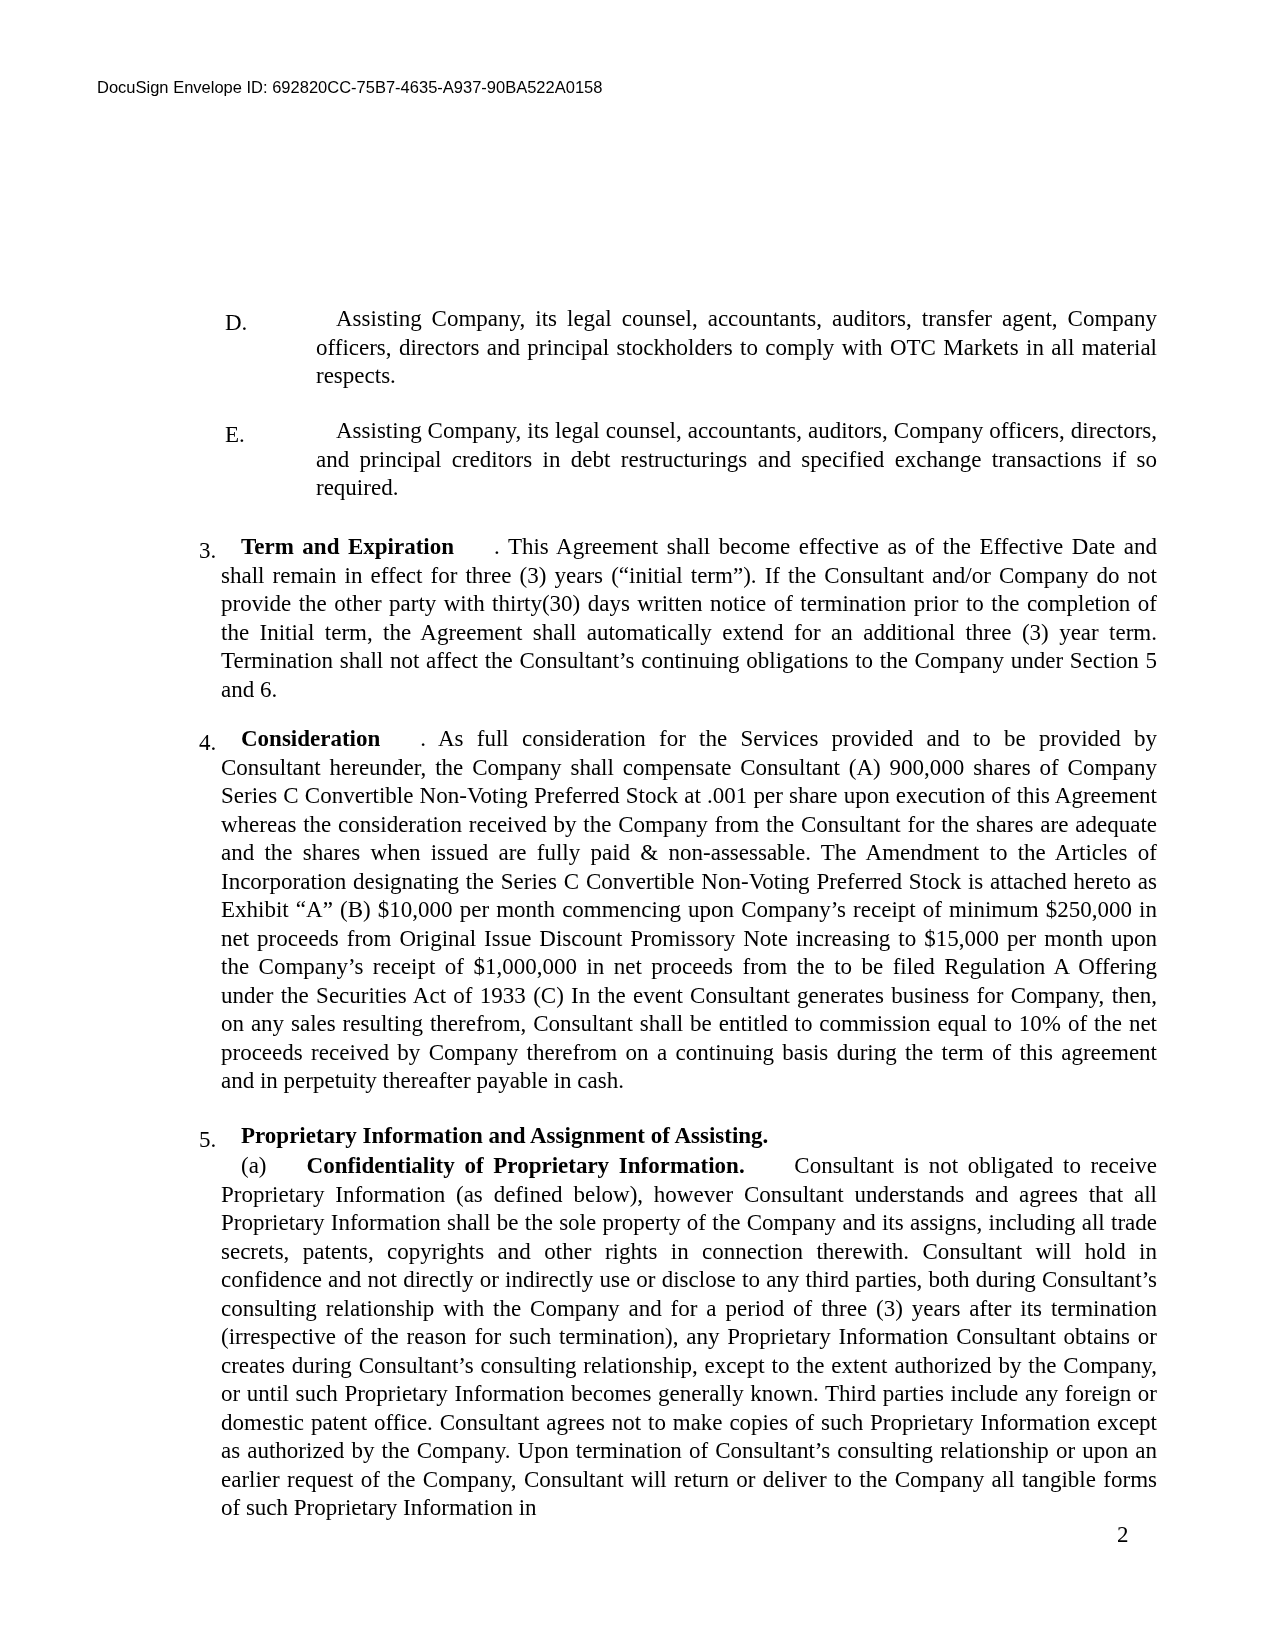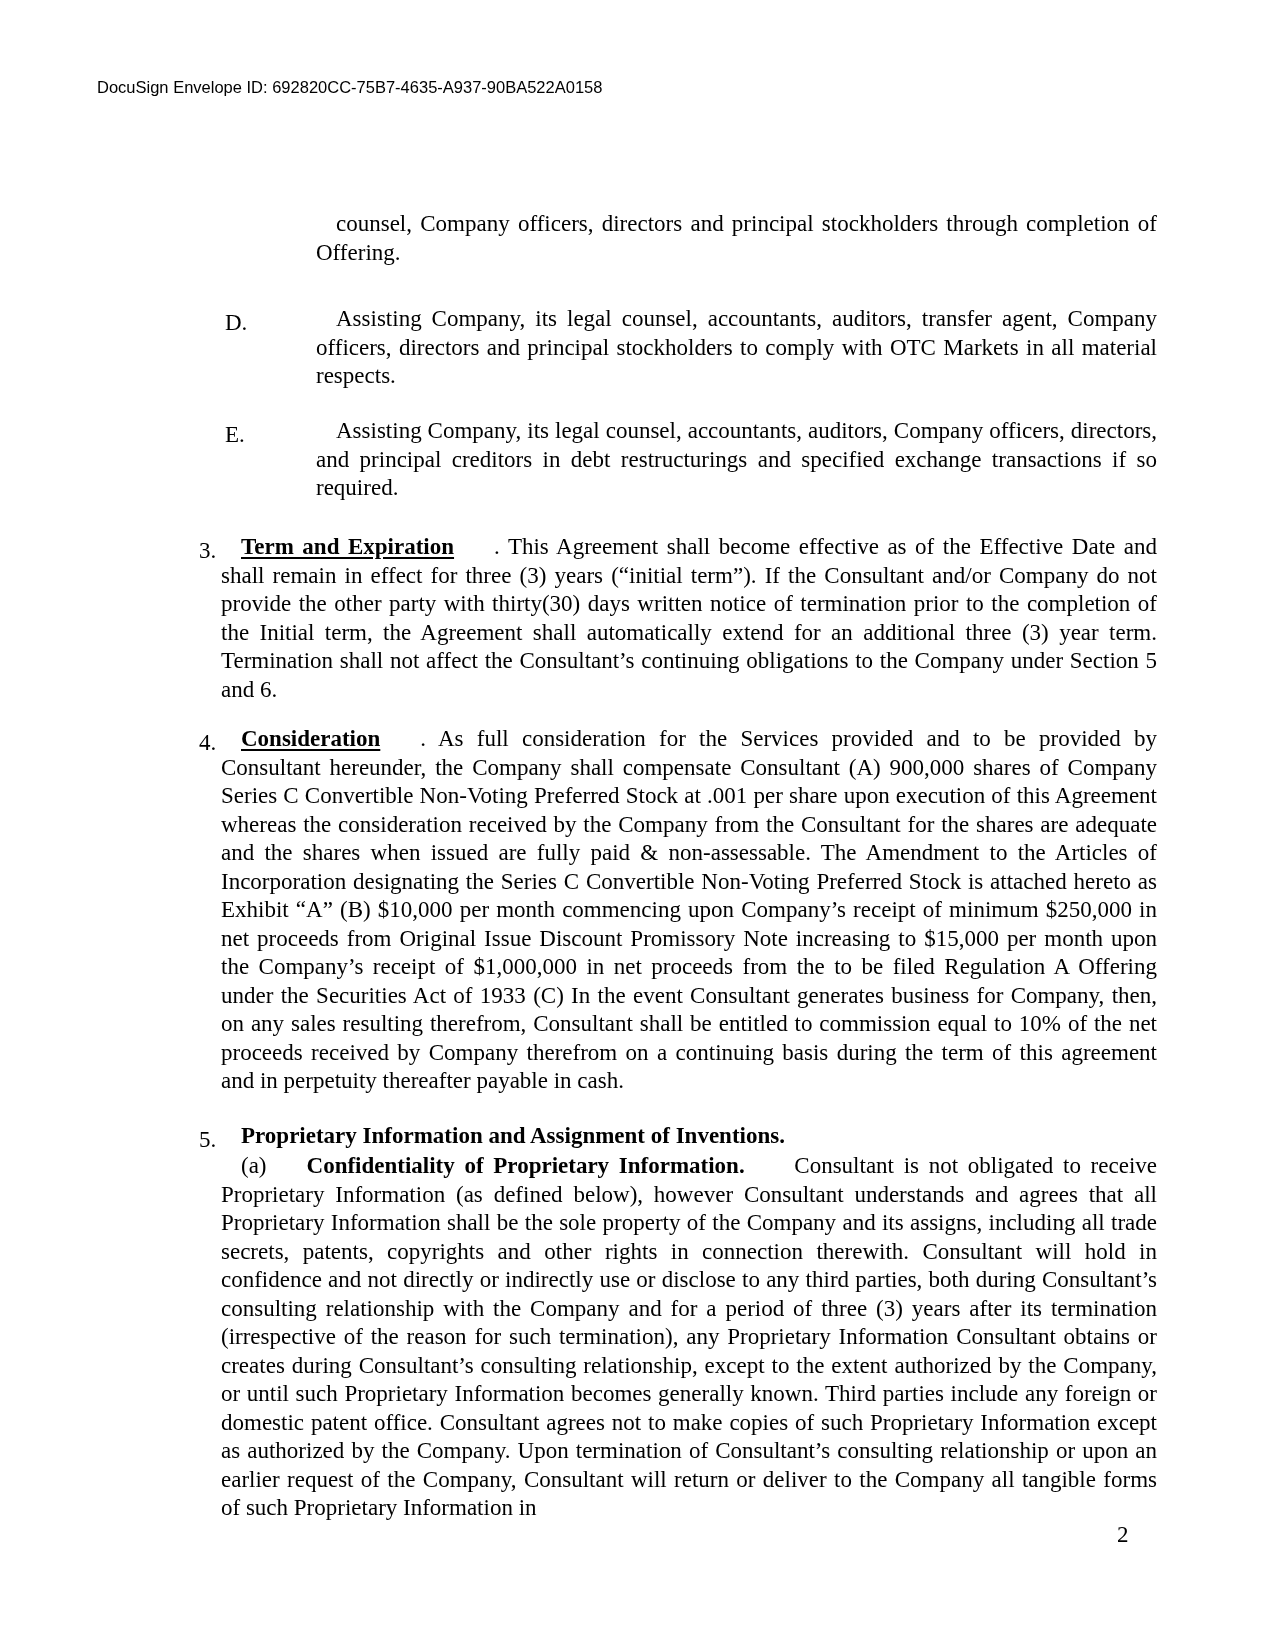--- a/index.html
+++ b/index.html
@@ -33,44 +33,40 @@
   .section-body { left: 157px; width: 968px; }
   .marker {
     position: absolute;
     top: 0;
     text-align: left;
   }
   .letter-marker { left: -95px; }
   .num-marker { left: -26px; }
   .sec-title {
     font-weight: bold;
-    text-decoration: underline;
     text-decoration-thickness: 2px;
     text-underline-offset: 3px;
   }
   .sec-title-plain { font-weight: bold; }
   .sub-marker { font-weight: normal; }
   .page-number {
     position: absolute;
     left: 1053px;
     top: 1458px;
     font-size: 23px;
     font-family: "Liberation Serif", "DejaVu Serif", serif;
   }
 </style>
 </head>
 <body>
 
 <div class="page">
 
   <div class="docusign-header">DocuSign Envelope ID: 692820CC-75B7-4635-A937-90BA522A0158</div>
 
-  <div class="para indent-body" style="top:146px;">
-    <span>counsel, Company officers, directors and principal stockholders through completion of Offering.</span>
-  </div>
 
   <div class="para indent-body" style="top:241px;">
     <span class="marker letter-marker">D.</span>
     <span>Assisting Company, its legal counsel, accountants, auditors, transfer agent, Company officers, directors and principal stockholders to comply with OTC Markets in all material respects.</span>
   </div>
 
   <div class="para indent-body" style="top:353px;">
     <span class="marker letter-marker">E.</span>
     <span>Assisting Company, its legal counsel, accountants, auditors, Company officers, directors, and principal creditors in debt restructurings and specified exchange transactions if so required.</span>
   </div>
@@ -80,21 +76,21 @@
     <span class="sec-title">Term and Expiration</span><span>. This Agreement shall become effective as of the Effective Date and shall remain in effect for three (3) years (“initial term”). If the Consultant and/or Company do not provide the other party with thirty(30) days written notice of termination prior to the completion of the Initial term, the Agreement shall automatically extend for an additional three (3) year term. Termination shall not affect the Consultant’s continuing obligations to the Company under Section 5 and 6.</span>
   </div>
 
   <div class="para section-body" style="top:661px;">
     <span class="marker num-marker">4.</span>
     <span class="sec-title">Consideration</span><span>. As full consideration for the Services provided and to be provided by Consultant hereunder, the Company shall compensate Consultant (A) 900,000 shares of Company Series C Convertible Non-Voting Preferred Stock at .001 per share upon execution of this Agreement whereas the consideration received by the Company from the Consultant for the shares are adequate and the shares when issued are fully paid &amp; non-assessable. The Amendment to the Articles of Incorporation designating the Series C Convertible Non-Voting Preferred Stock  is attached hereto as Exhibit “A” (B) $10,000 per month commencing upon Company’s receipt of minimum $250,000 in net proceeds from Original Issue Discount Promissory Note increasing to $15,000 per month upon the Company’s receipt of $1,000,000 in net proceeds from the to be filed Regulation A Offering under the Securities Act of 1933 (C) In the event Consultant generates business for Company, then, on any sales resulting therefrom, Consultant shall be entitled to commission equal to 10% of the net proceeds received by Company therefrom on a continuing basis during the term of this agreement and in perpetuity thereafter payable in cash.</span>
   </div>
 
   <div class="para section-body" style="top:1058px;">
     <span class="marker num-marker">5.</span>
-    <span class="sec-title-plain">Proprietary Information and Assignment of Inventions.</span>
+    <span class="sec-title-plain">Proprietary Information and Assignment of Assisting.</span>
   </div>
 
   <div class="para section-body" style="top:1088px;">
     <span class="sub-marker">(a)</span><span class="sec-title-plain">Confidentiality of Proprietary Information.</span><span> Consultant is not obligated to receive Proprietary Information (as defined below), however Consultant understands and agrees that all Proprietary Information shall be the sole property of the Company and its assigns, including all trade secrets, patents, copyrights and other rights in connection therewith.  Consultant will hold in confidence and not directly or indirectly use or disclose to any third parties, both during Consultant’s consulting relationship with the Company and for a period of three (3) years after its termination (irrespective of the reason for such termination), any Proprietary Information Consultant obtains or creates during Consultant’s consulting relationship, except to the extent authorized by the Company, or until such Proprietary Information becomes generally known. Third parties include any foreign or domestic patent office. Consultant agrees not to make copies of such Proprietary Information except as authorized by the Company. Upon termination of Consultant’s consulting relationship or upon an earlier request of the Company, Consultant will return or deliver to the Company all tangible forms of such Proprietary Information in</span>
   </div>
 
   <div class="page-number">2</div>
 
 </div>
 

